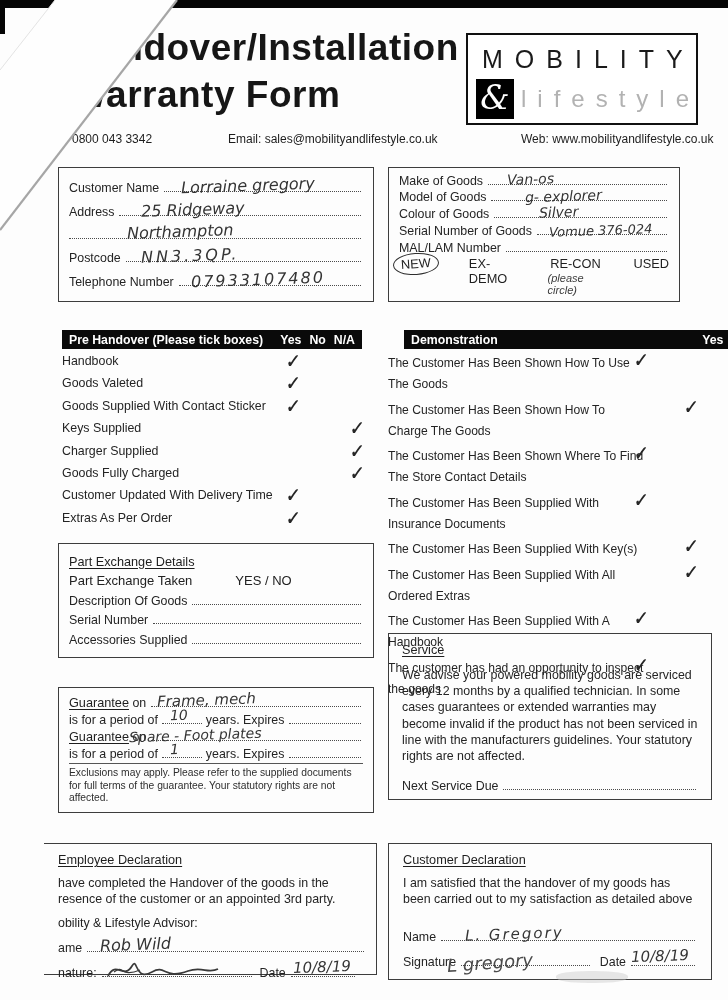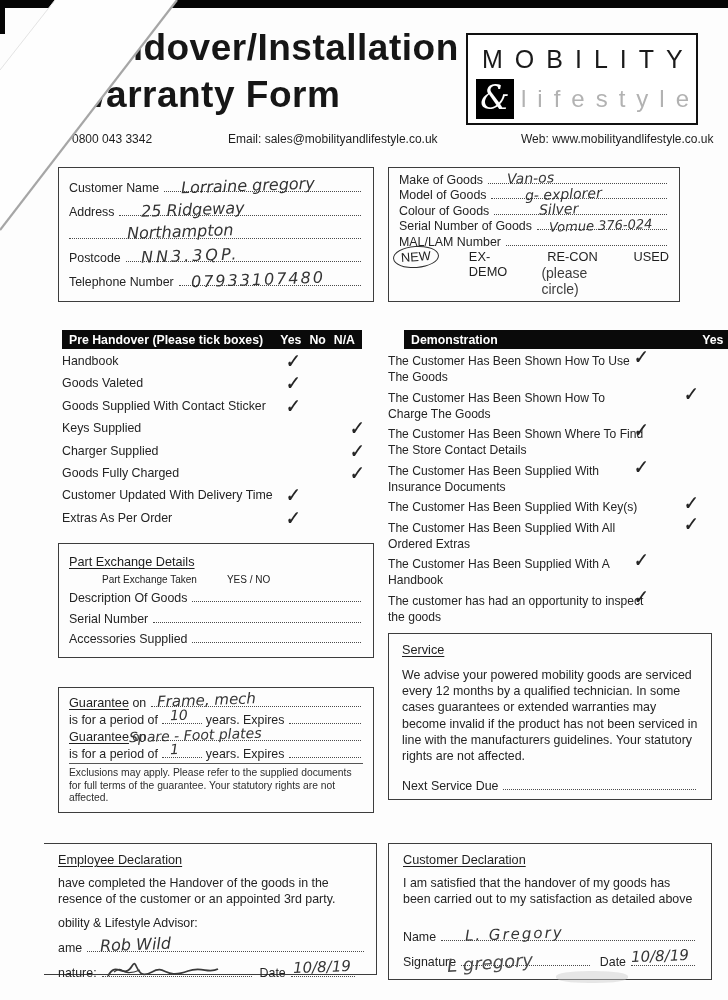--- a/index.html
+++ b/index.html
@@ -49,42 +49,42 @@
   .hw-custname2 { left:62px; bottom:1px; font-size:15px; letter-spacing:2px; }
   .hw-custsig { left:44px; bottom:-4px; font-size:18px; transform:rotate(-4deg); color:#4a4a4a; }
   .hw-custdate { left:0; bottom:0; font-size:15px; }
 
   
   #customer-box { left:58px; top:167px; width:316px; height:135px; padding:4px 10px; display:flex; flex-direction:column; justify-content:space-evenly; }
   #goods-box { left:388px; top:167px; width:292px; height:135px; padding:3px 10px; display:flex; flex-direction:column; justify-content:space-evenly; }
   .cond-row { display:flex; align-items:flex-start; font-size:12.8px; color:#1f1f1f; padding-left:2px; gap:30px; }
   .circled { border:1.8px solid #2e2e2e; border-radius:50%; padding:2px 7px 3px; margin:-3px 0 0 -8px; transform:rotate(-4deg); display:inline-block; }
   .cond-col { display:flex; flex-direction:column; align-items:center; }
-  .please-circle { font-size:14px; color:#3c3c3c; margin-top:1px; }
+  .please-circle { font-size:11px; color:#3c3c3c; margin-top:1px;font-style:italic; }
 
   
   .secbar { position:absolute; height:19px; background:#0a0a0a; color:#fff; display:flex; align-items:center; justify-content:space-between; font-size:12.3px; font-weight:bold; padding:0 7px; box-sizing:border-box; z-index:2; }
   #bar-pre { left:62px; top:330px; width:300px; }
   #bar-demo { left:404px; top:330px; width:380px; }
   .cols { display:flex; gap:8px; font-weight:bold; }
   .checklist { position:absolute; }
   #list-pre { left:62px; top:354px; width:300px; }
   #list-pre .citem { position:relative; height:17px; margin-bottom:5.4px; font-size:12.4px; color:#242424; }
   #list-demo { left:388px; top:353px; width:324px; }
-  #list-demo .citem { position:relative; margin-bottom:4.5px; font-size:12.1px; line-height:16px; color:#242424; }
+  #list-demo .citem { position:relative; margin-bottom:4.5px; font-size:12.1px; line-height:21px; color:#242424; }
   #list-demo .clabel { display:block; width:256px; }
   .tick { position:absolute; top:-3px; font-size:17px; color:#262626; font-weight:bold; transform:rotate(-8deg) skewX(-12deg); }
   #list-pre .tick[data-tick="Yes"] { left:224px; }
   #list-pre .tick[data-tick="N/A"] { left:288px; }
   #list-demo .tick[data-tick="Yes"] { left:246px; }
   #list-demo .tick[data-tick="N/A"] { left:296px; }
 
   
   #px-box { left:58px; top:543px; width:316px; height:115px; padding:6px 10px; display:flex; flex-direction:column; justify-content:space-evenly; }
-  .px-taken { display:flex; gap:30px; font-size:10px;margin-left:33px; }
+  .px-taken { display:flex; gap:43px; font-size:13px; }
   #gt-box { left:58px; top:687px; width:316px; height:126px; padding:5px 10px; display:flex; flex-direction:column; justify-content:space-evenly; }
   .fineprint { font-size:10.3px; line-height:12.6px; color:#2e2e2e; border-top:1px solid #555; padding-top:3px; }
   #sv-box { left:388px; top:633px; width:324px; height:167px; padding:9px 13px; }
   #sv-box p { font-size:12.4px; line-height:16.2px; margin:10px 0 0 0; color:#242424; }
   .nextdue { margin-top:14px; }
   #emp-box { left:44px; top:843px; width:333px; height:132px; border-left:none; padding:9px 10px 6px 14px; }
   #cust-box { left:388px; top:843px; width:324px; height:137px; padding:9px 14px 6px; }
   .decl-body { font-size:12.4px; line-height:15.5px; margin-top:9px; color:#242424; }
   .advisor { font-size:12.4px; margin-top:9px; }
   .sigrow { margin-top:10px; }

